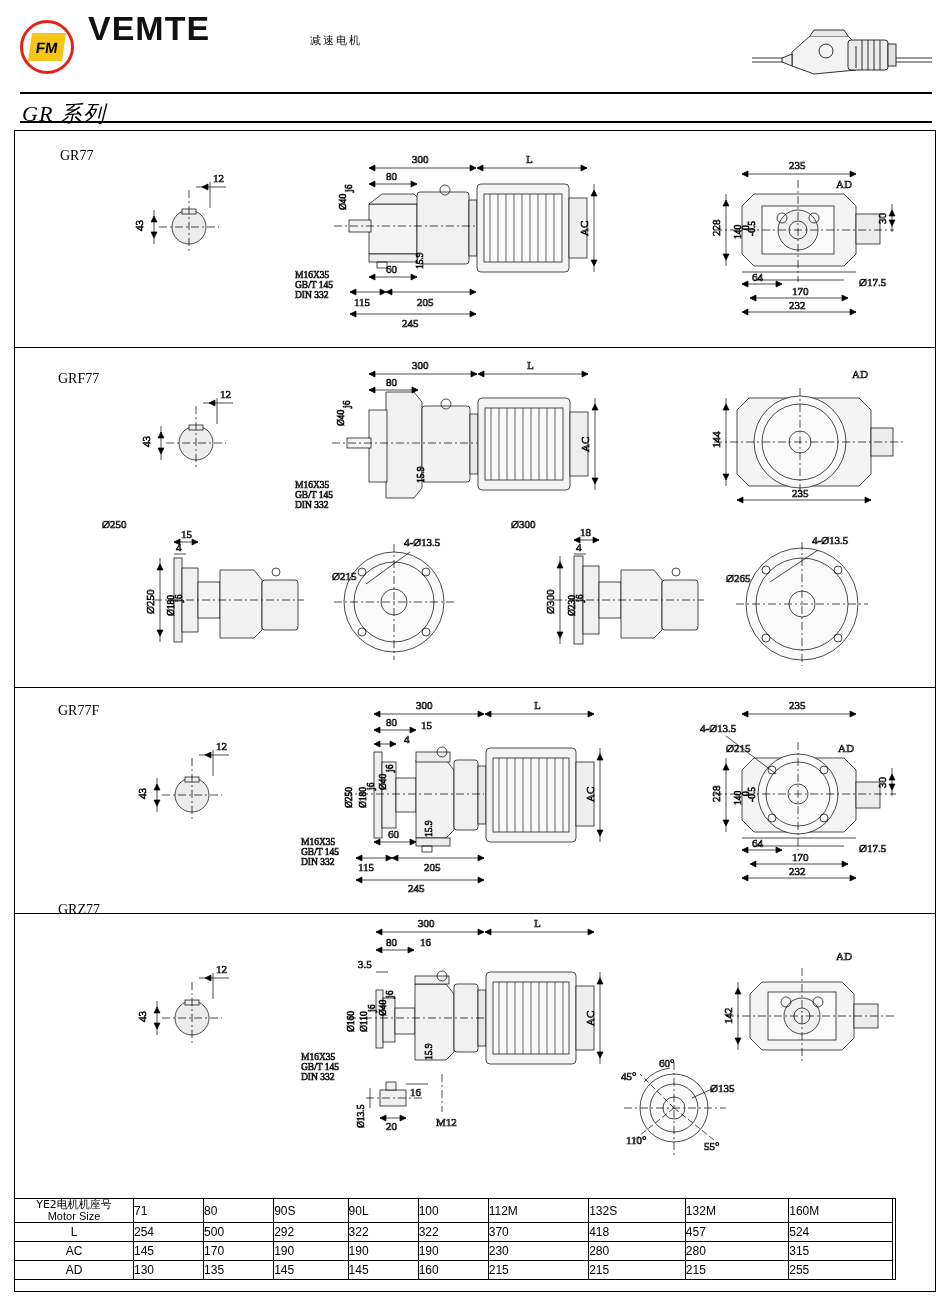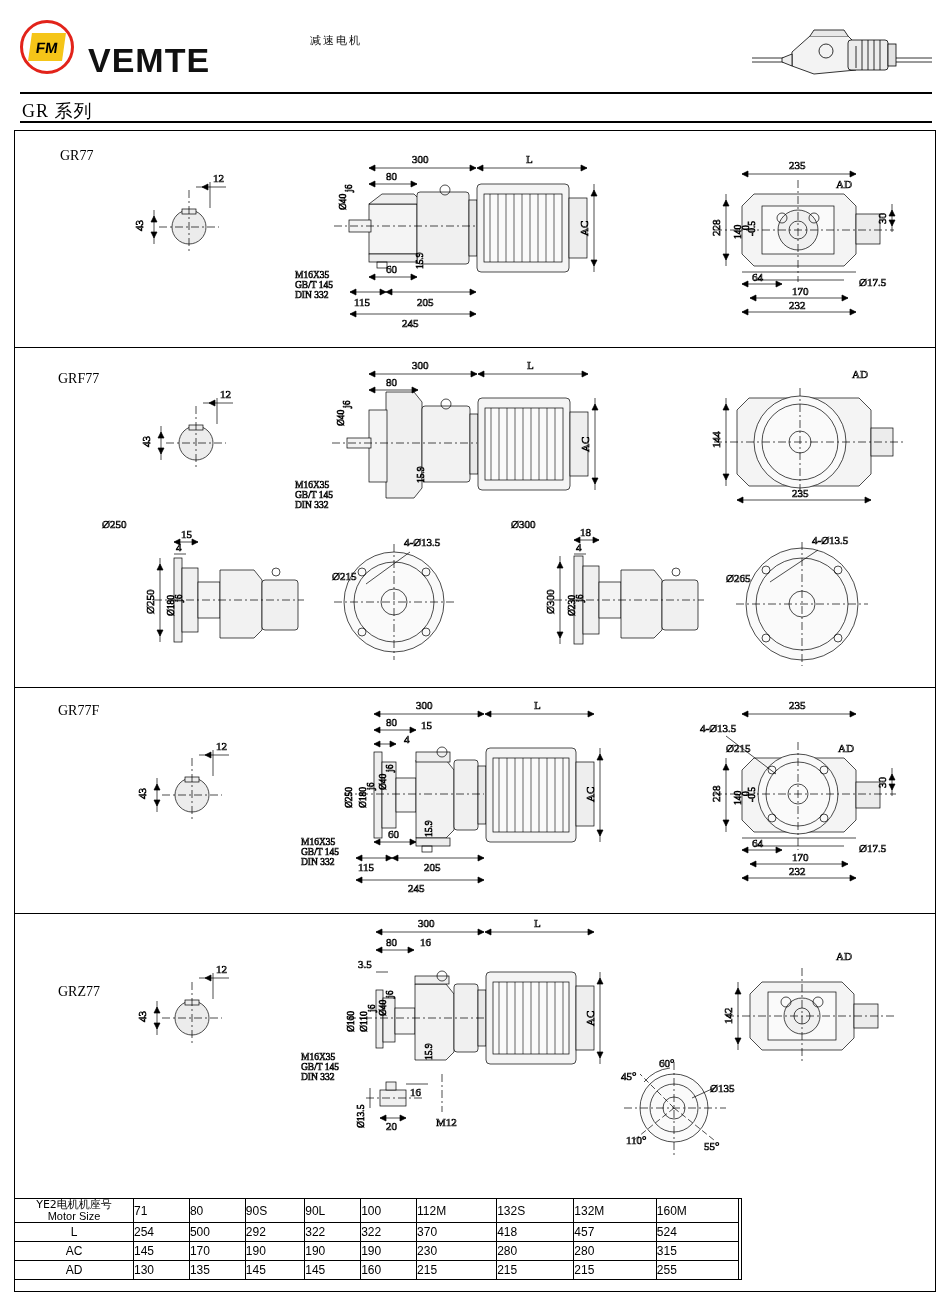--- a/index.html
+++ b/index.html
@@ -20,54 +20,54 @@
     border-radius:50%;border:3px solid #e2231a;box-sizing:border-box;
     display:flex;align-items:center;justify-content:center;
   }
   .logo-mark .inner{
     width:34px;height:28px;background:#f5c518;position:relative;
     display:flex;align-items:center;justify-content:center;
     font-family:"Liberation Sans",sans-serif;font-weight:bold;font-size:15px;color:#000;
     transform:skewX(-8deg);
   }
   .brand{
-    position:absolute;left:88px;top:41px;
+    position:absolute;left:88px;top:9px;
     font-family:"Liberation Sans",sans-serif;
     font-weight:bold;font-size:34px;letter-spacing:1px;color:#111;
   }
   .header-title{
     position:absolute;left:310px;top:33px;
     font-size:21px;letter-spacing:2px;color:#111;
   }
   .header-rule{
     position:absolute;left:20px;top:92px;width:912px;height:2px;background:#000;
   }
   .header-rule2{
     position:absolute;left:20px;top:121px;width:912px;height:1.5px;background:#000;
   }
   .series{
     position:absolute;left:22px;top:99px;
-    font-size:18px;letter-spacing:1px;
+    font-style:italic;font-size:22px;letter-spacing:1px;
   }
   .motor-img{position:absolute;right:18px;top:18px;width:180px;height:66px;}
 
   
   .frame{
     position:absolute;left:14px;top:130px;width:922px;height:1162px;
     border:1.5px solid #000;box-sizing:border-box;
   }
   .hline{position:absolute;left:0;width:100%;height:1px;background:#000;}
 
   .blk-label{
     position:absolute;font-size:14px;font-family:"Liberation Serif",serif;
   }
 
   
   .tbl{
-    position:absolute;left:14px;top:1198px;width:728px;
+    position:absolute;left:14px;top:1198px;width:882px;
     border-collapse:collapse;font-size:12px;
     font-family:"Liberation Sans",sans-serif;
   }
   .tbl td,.tbl th{
     border:1px solid #000;height:18px;padding:0;
     font-weight:normal;
   }
   .tbl .hdr-cell{width:118px;text-align:center;line-height:1.05;font-size:12px;}
   .tbl .lbl{width:118px;text-align:center;}
   .tbl .blank{border:1px solid #000;width:auto;}
@@ -115,21 +115,21 @@
 
   <div class="frame">
     <div class="hline" style="top:216px;"></div>
     <div class="hline" style="top:556px;"></div>
     <div class="hline" style="top:782px;"></div>
   </div>
 
   <div class="blk-label" style="left:60px;top:148px;text-align:right;">GR77</div>
   <div class="blk-label" style="left:58px;top:371px;">GRF77</div>
   <div class="blk-label" style="left:58px;top:703px;">GR77F</div>
-  <div class="blk-label" style="left:58px;top:984px;">GRZ77</div>
+  <div class="blk-label" style="left:58px;top:902px;">GRZ77</div>
 
   <svg style="position:absolute;left:14px;top:132px;width:922px;height:212px;" viewBox="0 0 922 212">
     <g stroke="#000" fill="none" stroke-width="0.7">
 
       <circle cx="175" cy="95" r="17" fill="#ececec"></circle>
       <rect x="168" y="77" width="14" height="5" fill="#ececec"></rect>
       <line x1="175" y1="58" x2="175" y2="120" stroke-dasharray="8,3,2,3"></line>
       <line x1="145" y1="95" x2="205" y2="95" stroke-dasharray="8,3,2,3"></line>
       <line x1="140" y1="78" x2="140" y2="112"></line>
       <path d="M140 84 l-3 6 6 0 z" fill="#000"></path>

